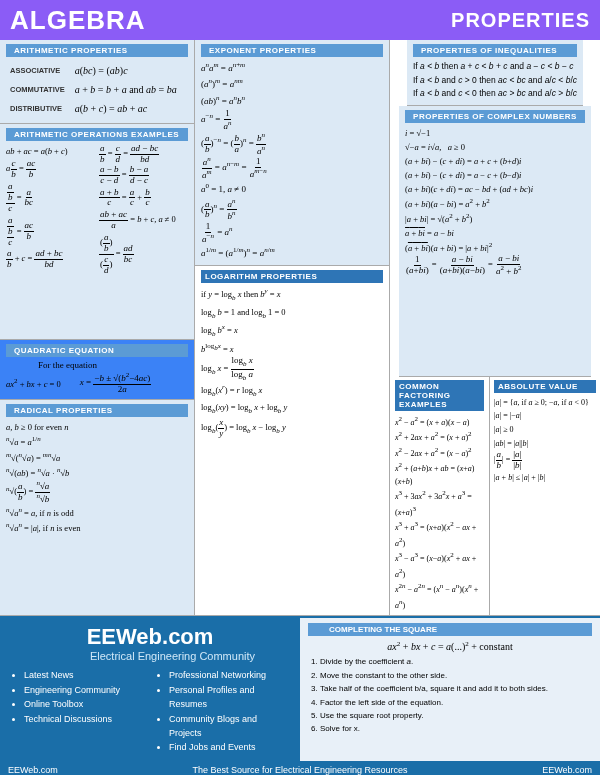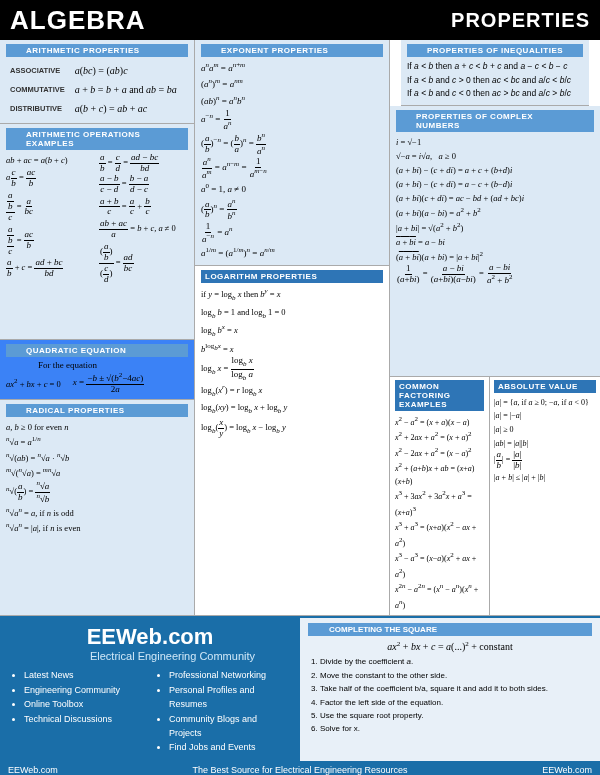--- a/index.html
+++ b/index.html
@@ -7,21 +7,21 @@
       width: 600px;
       height: 775px;
       font-family: Arial, sans-serif;
       font-size: 10px;
       background: #fff;
       overflow: hidden;
     }
 
     
     .header {
-      background: #000000;
+      background: #8b5cf6;
       color: white;
       display: flex;
       justify-content: space-between;
       align-items: center;
       padding: 20px 10px;
       height: 36px;
     }
     .header-algebra {
       font-size: 26px;
       font-weight: bold;
@@ -72,21 +72,21 @@
     .section-box {
       border-bottom: 1px solid #aaa;
       padding: 4px 6px;
     }
 
     .section-title {
       background: #5b9bd5;
       color: white;
       font-size: 8px;
       font-weight: bold;
-      padding: 2px 20px;
+      padding: 2px 8px;
       letter-spacing: 0.5px;
       margin-bottom: 3px;
     }
 
     .section-title-dark {
       background: #2e75b6;
       color: white;
       font-size: 8px;
       font-weight: bold;
       padding: 2px 4px;
@@ -406,43 +406,43 @@
                   <span class="den"><i>bc</i></span>
                 </span>
             </div>
           </div>
         </div>
       </div>
 
       <div class="quad-section">
         <div class="section-title">QUADRATIC EQUATION</div>
         <div style="font-family:'Times New Roman',serif;font-size:9px;margin-bottom:2px;margin-left:32px;">For the equation</div>
-        <div style="display:flex;align-items:center;gap:12px;">
+        <div style="display:flex;align-items:center;gap:19px;">
           <div style="font-size:8.5px;"><span class="inline-math"><i>ax</i><sup>2</sup> + <i>bx</i> + <i>c</i> = 0</span></div>
           <div style="font-family:'Times New Roman',serif;font-size:9px;">
             <i>x</i> = <span class="frac">
                 <span class="num">−<i>b</i> ± √(<i>b</i><sup>2</sup>−4<i>ac</i>)</span>
                 <span class="den">2<i>a</i></span>
               </span>
           </div>
         </div>
       </div>
 
       <div class="section-box" style="flex:1;background:#dce9f5;">
         <div class="section-title">RADICAL PROPERTIES</div>
         <div style="font-family:'Times New Roman',serif;font-size:8.5px;line-height:1.7;">
           <div><i>a</i>, <i>b</i> ≥ 0 for even <i>n</i></div>
           <div>
             <sup><i>n</i></sup>√<i>a</i> = <i>a</i><sup>1/<i>n</i></sup>
           </div>
           <div>
+            <sup><i>m</i></sup>√(<sup><i>n</i></sup>√<i>a</i>) = <sup><i>mn</i></sup>√<i>a</i>
+          </div>
+          <div>
             <sup><i>n</i></sup>√(<i>ab</i>) = <sup><i>n</i></sup>√<i>a</i> · <sup><i>n</i></sup>√<i>b</i>
-          </div>
-          <div>
-            <sup><i>m</i></sup>√(<sup><i>n</i></sup>√<i>a</i>) = <sup><i>mn</i></sup>√<i>a</i>
           </div>
           <div>
             <sup><i>n</i></sup>√(<span class="frac">
                 <span class="num"><i>a</i></span>
                 <span class="den"><i>b</i></span>
               </span>) = <span class="frac">
                 <span class="num"><sup><i>n</i></sup>√<i>a</i></span>
                 <span class="den"><sup><i>n</i></sup>√<i>b</i></span>
               </span>
           </div>

